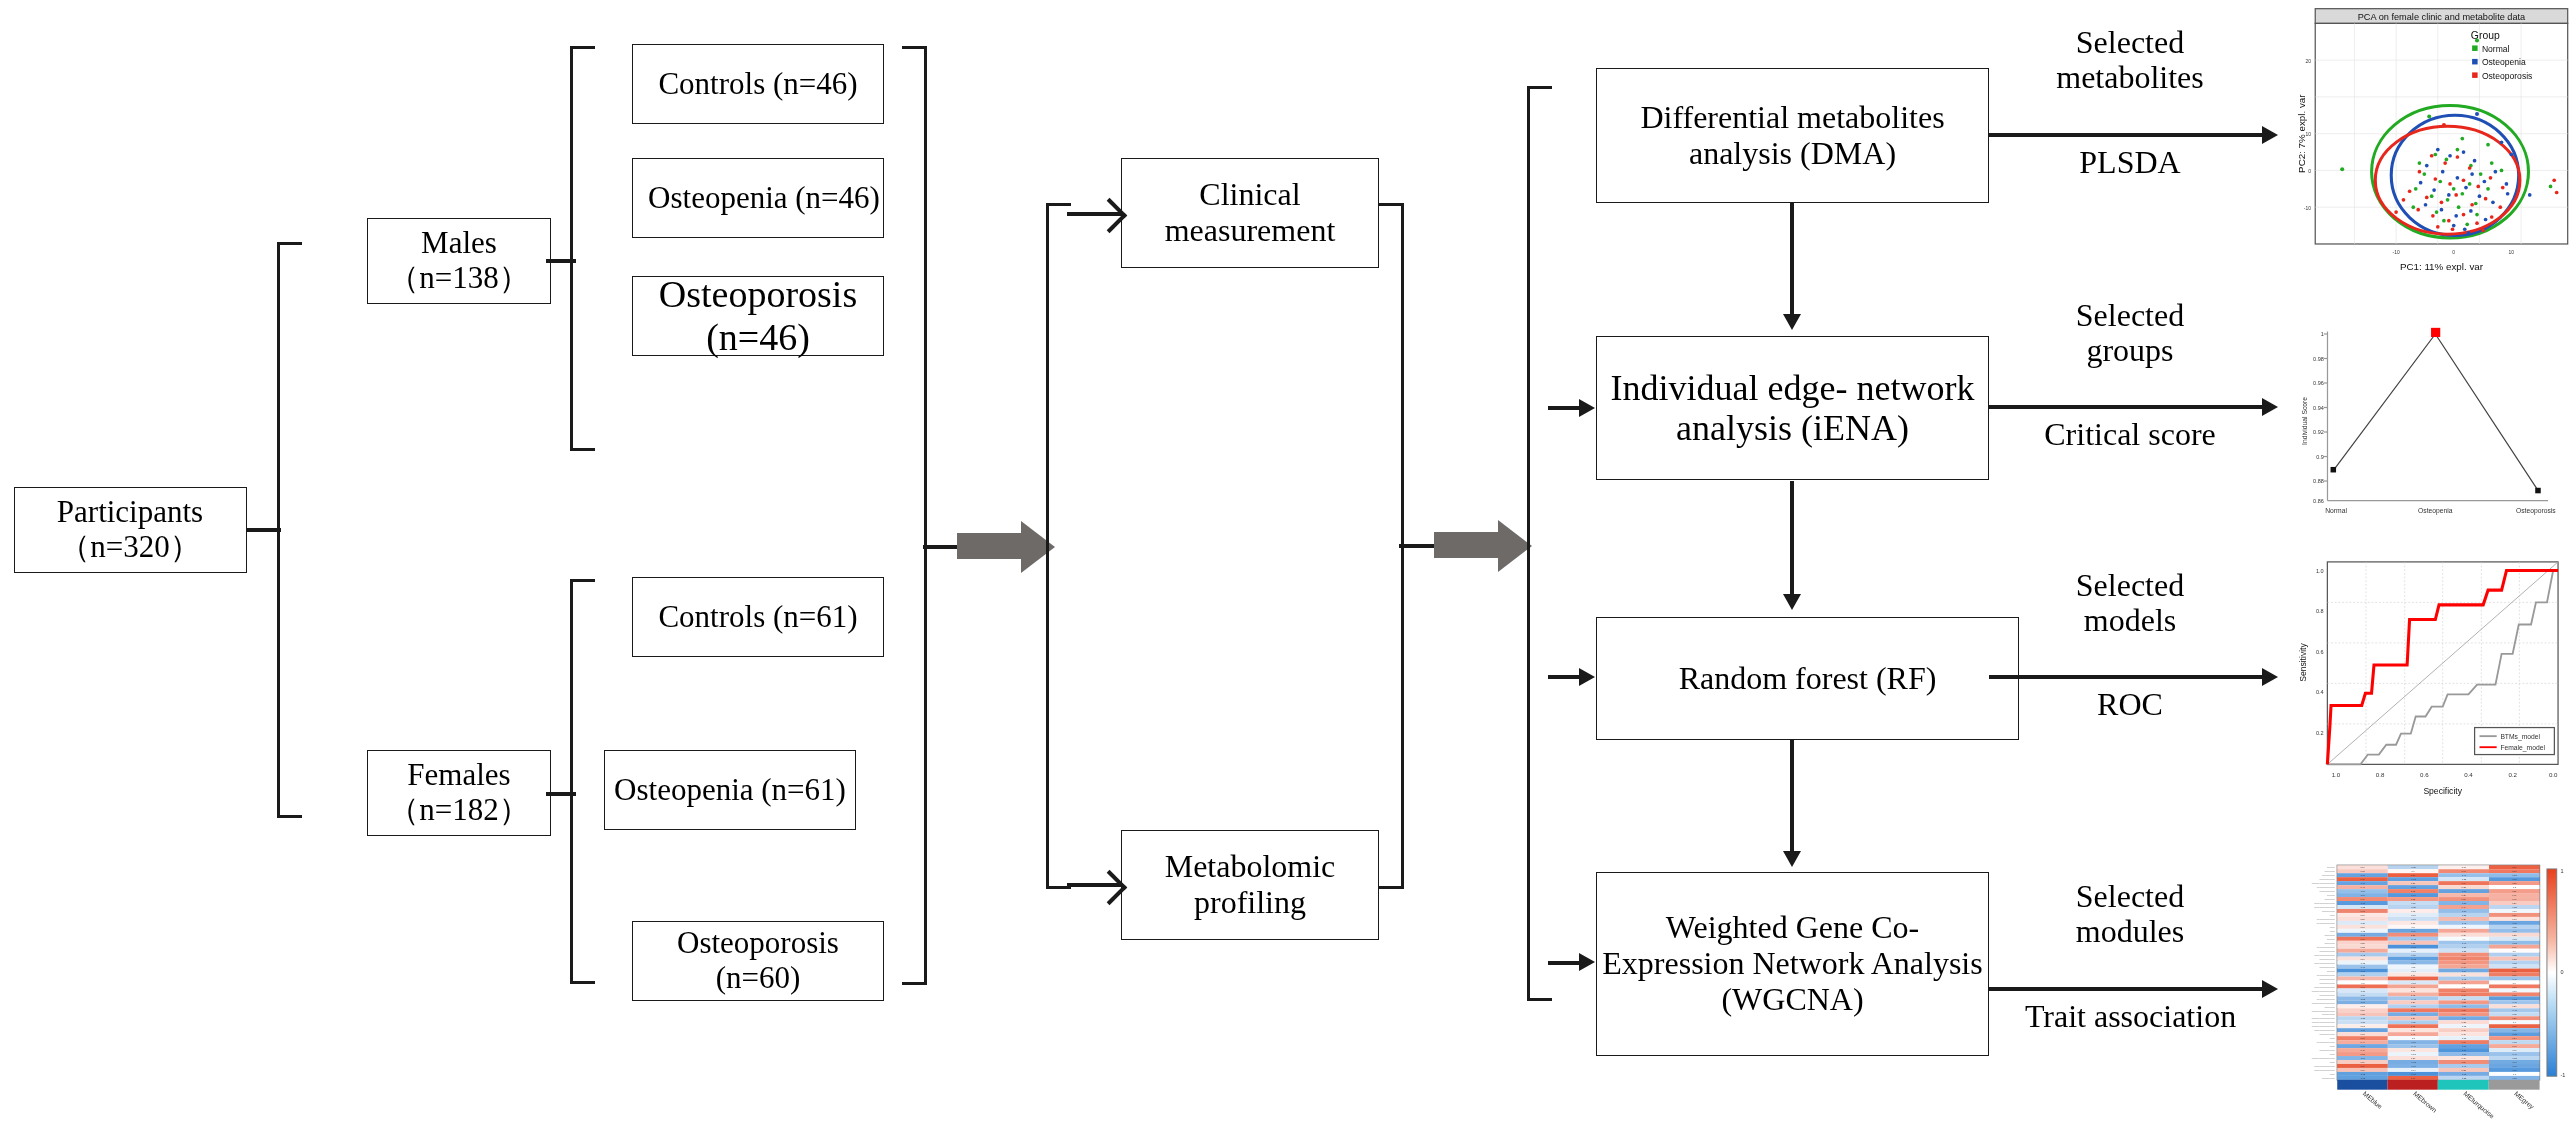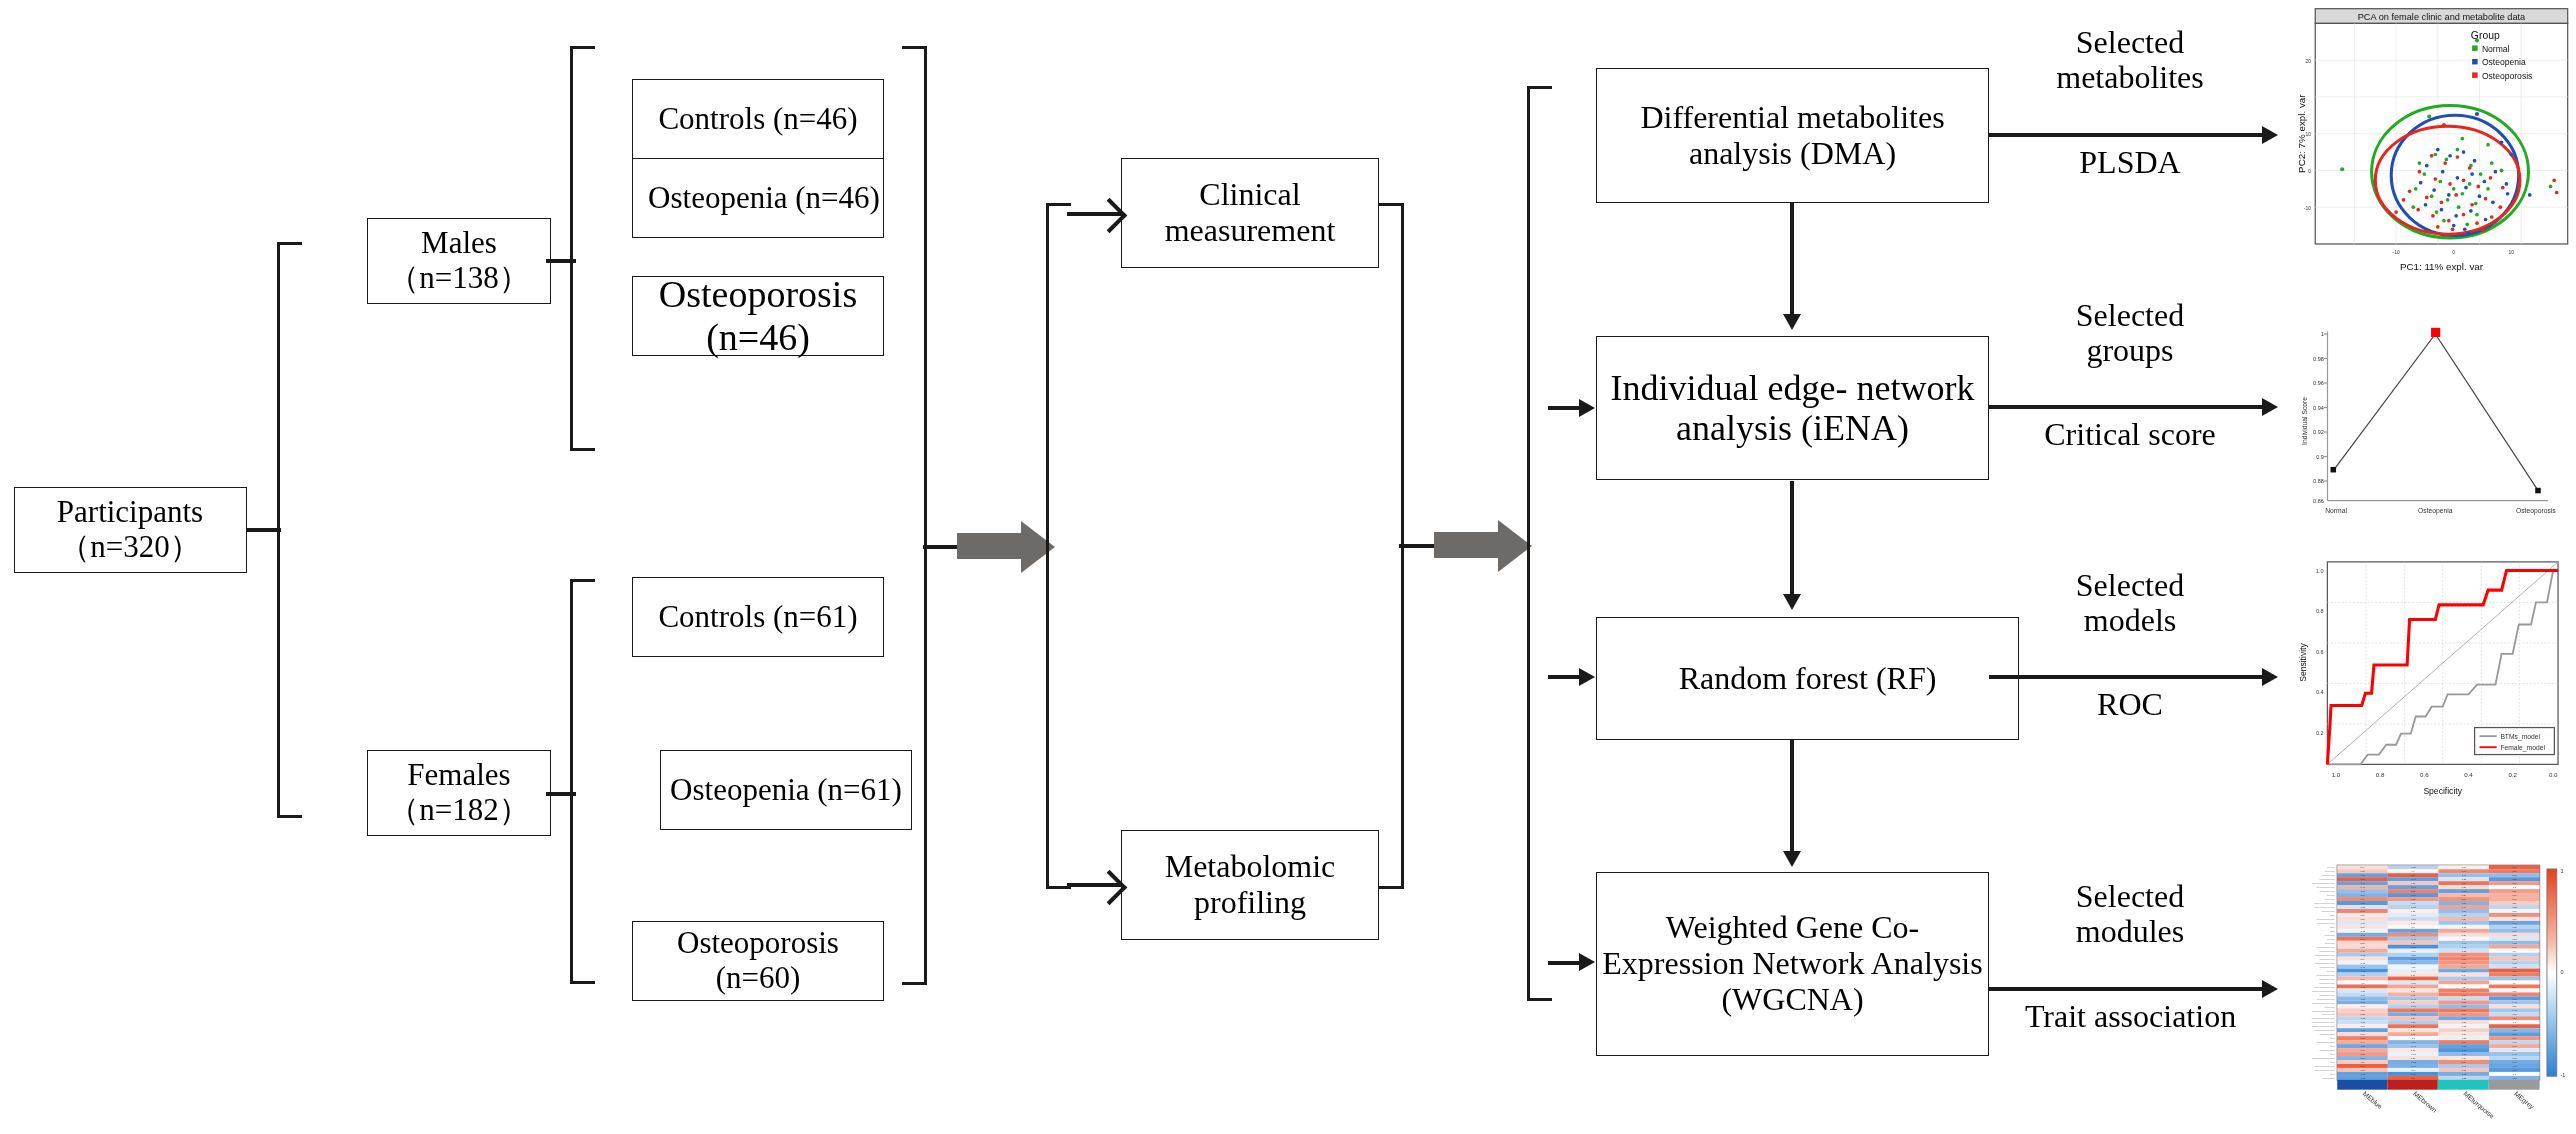--- a/index.html
+++ b/index.html
@@ -63,38 +63,38 @@
   <span>Females
 （n=182）</span>
 </div>
 
 <div class="brk" style="left:570px;top:46px;width:24.6px;height:405px;"></div>
 <div class="ln lnh" style="left:546px;top:259px;width:29.5px;"></div>
 
 <div class="brk" style="left:570px;top:579px;width:24.6px;height:405px;"></div>
 <div class="ln lnh" style="left:546px;top:792px;width:29.5px;"></div>
 
-<div class="box" style="left:632px;top:44px;width:252px;height:80px;font-size:31px;margin-top:35px;">
+<div class="box" style="left:632px;top:44px;width:252px;height:80px;font-size:31px;">
   <span>Controls
 (n=46)</span>
 </div>
 <div class="box" style="left:632px;top:158px;width:252px;height:80px;font-size:31px;padding-left:12px;">
   <span>Osteopenia
 (n=46)</span>
 </div>
 <div class="box" style="left:632px;top:276px;width:252px;height:80px;font-size:38px;">
   <span>Osteoporosis
 (n=46)</span>
 </div>
 
 <div class="box" style="left:632px;top:577px;width:252px;height:80px;font-size:31px;">
   <span>Controls
 (n=61)</span>
 </div>
-<div class="box" style="left:660px;top:750px;width:252px;height:80px;font-size:31px;">
+<div class="box" style="left:604px;top:750px;width:252px;height:80px;font-size:31px;">
   <span>Osteopenia
 (n=61)</span>
 </div>
 <div class="box" style="left:632px;top:921px;width:252px;height:80px;font-size:31px;">
   <span>Osteoporosis
 (n=60)</span>
 </div>
 
 <div class="brk-r" style="left:902px;top:46px;width:24.6px;height:939px;"></div>
 

